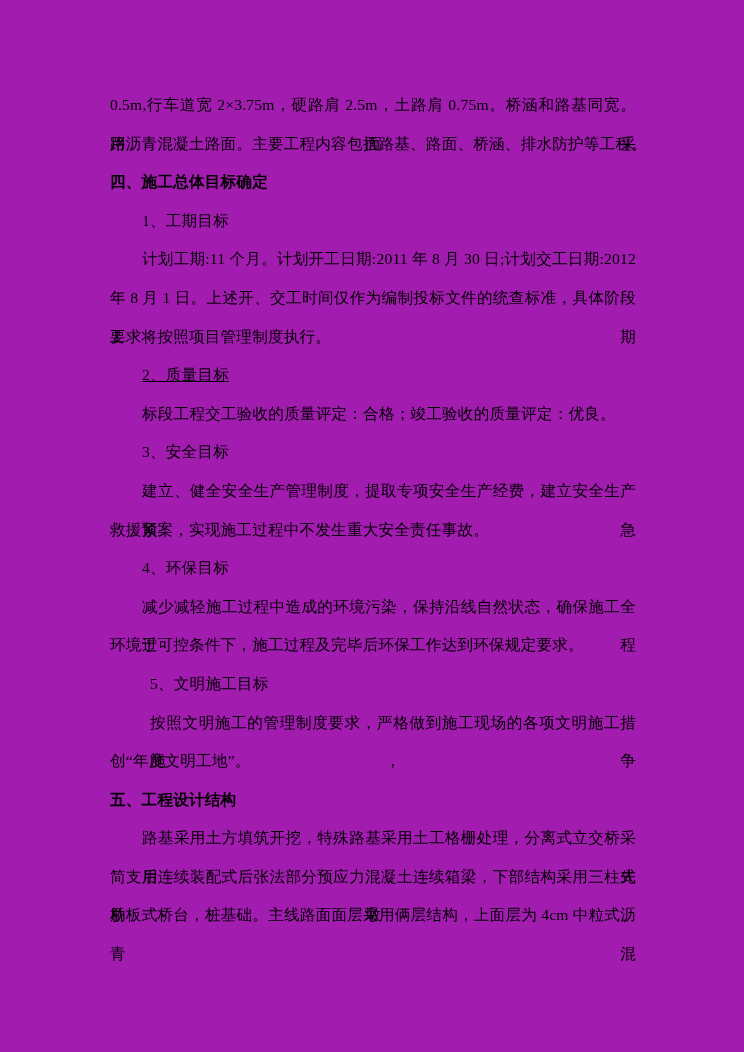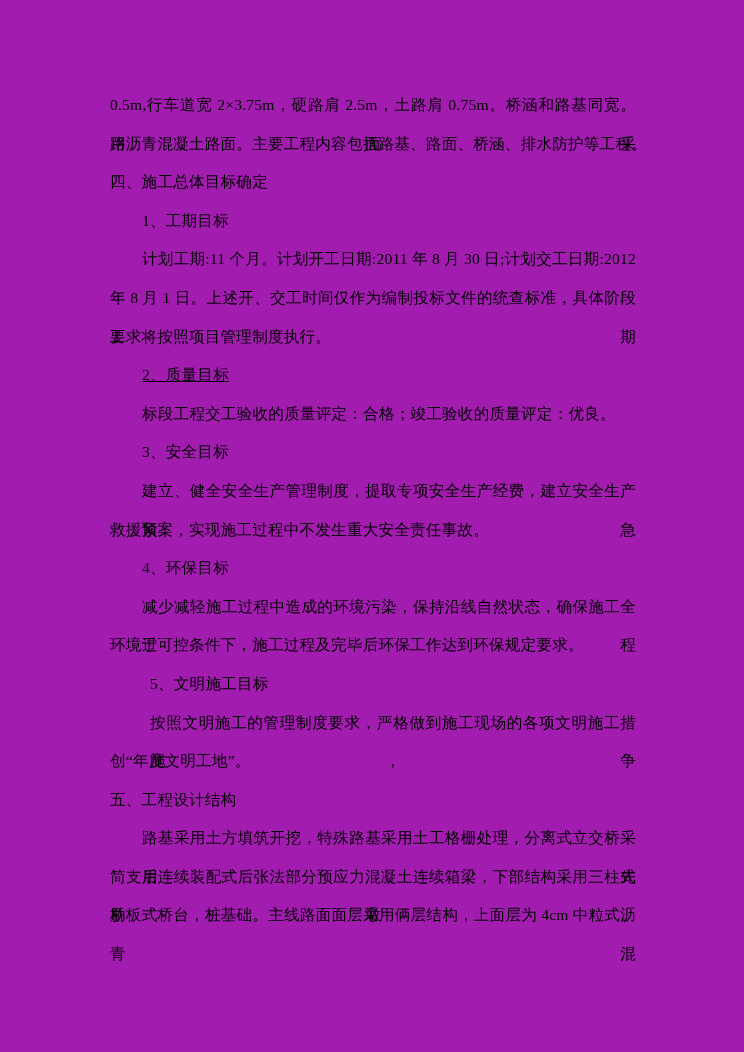--- a/index.html
+++ b/index.html
@@ -31,21 +31,21 @@
     white-space: nowrap;
     letter-spacing: 0.2px;
   }
   .line.j {
     white-space: normal;
     text-align: justify;
     text-align-last: justify;
     -moz-text-align-last: justify;
   }
   .line.heading {
-    font-weight: normal;
+    font-weight: bold;
   }
 </style>
 </head>
 <body>
 
 <div class="page">
   <div class="doc-body">
       <div class="line j">0.5m,行车道宽 2×3.75m，硬路肩 2.5m，土路肩 0.75m。桥涵和路基同宽。路面采</div>
       <div class="line">用沥青混凝土路面。主要工程内容包括路基、路面、桥涵、排水防护等工程。</div>
       <div class="line heading">四、施工总体目标确定</div>

